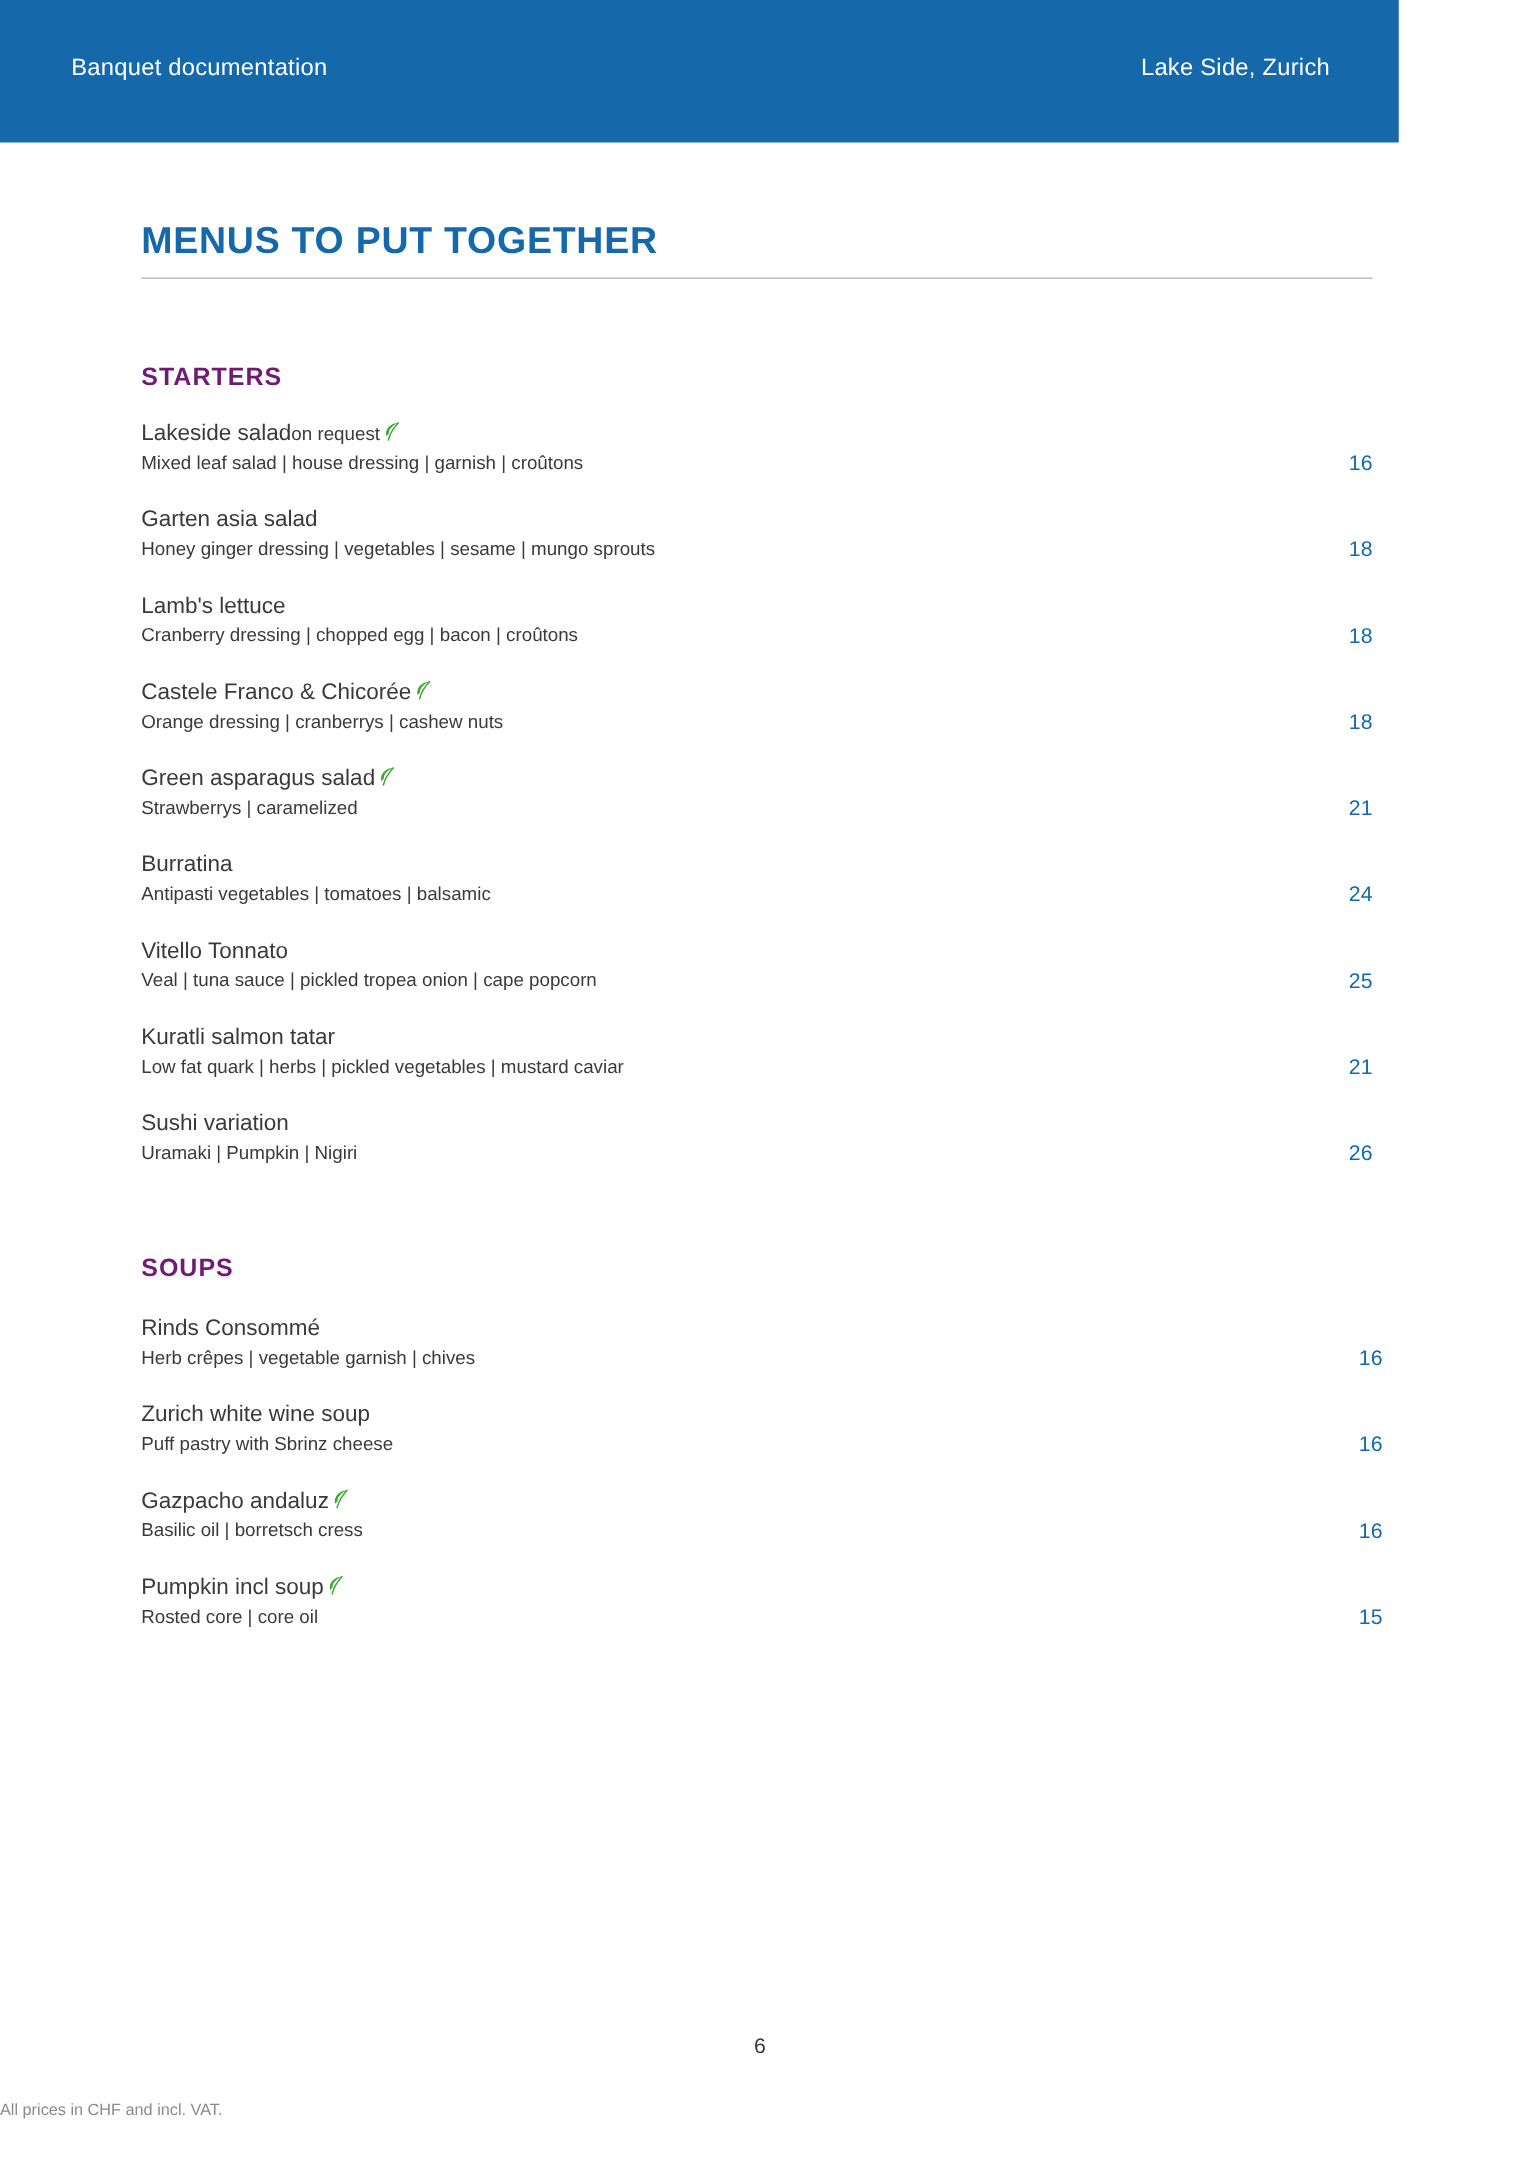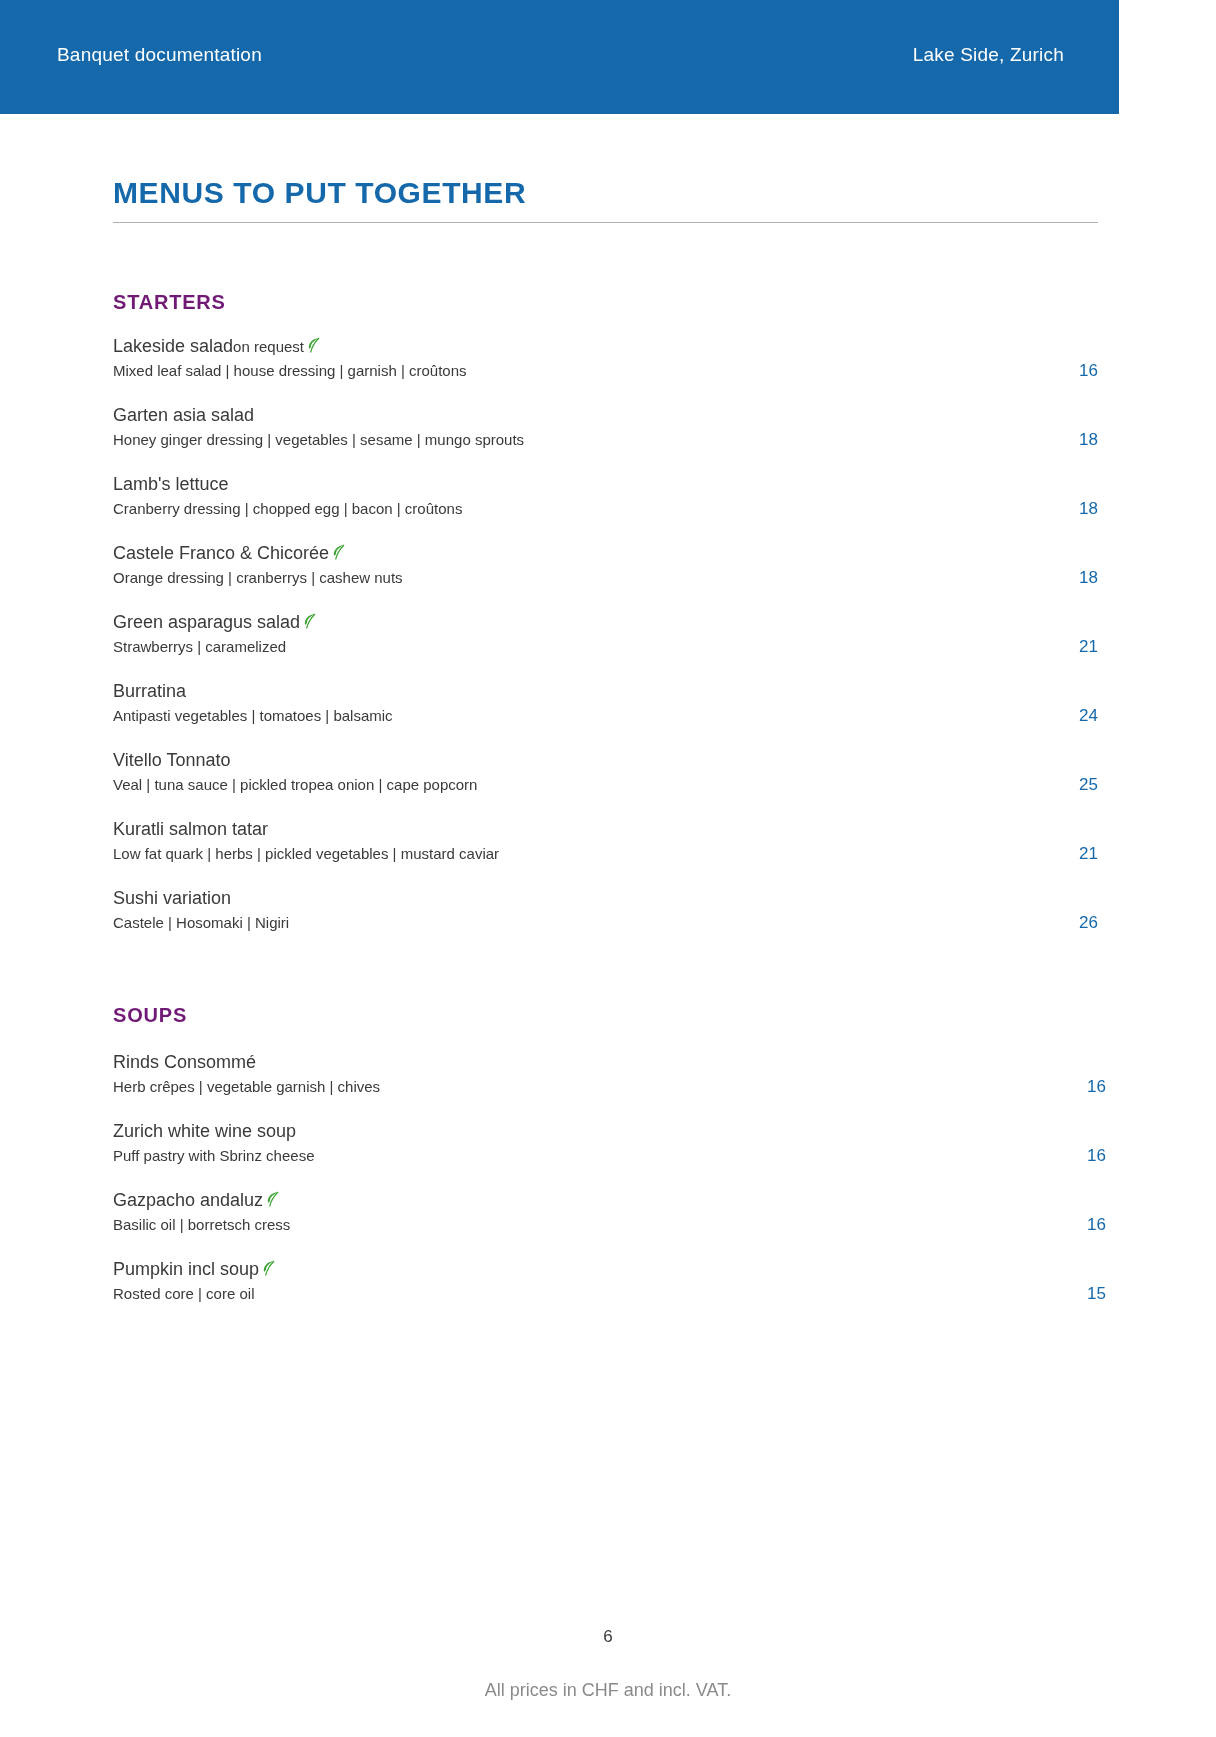--- a/index.html
+++ b/index.html
@@ -134,22 +134,21 @@
     width: 1216px;
     text-align: center;
     font-size: 17px;
     color: #3a3a3a;
   }
   .footer-note {
     position: absolute;
     top: 1566px;
     left: 0;
     width: 1216px;
-    text-align: center;
-    font-size: 18px;
+    font-size: 13px;
     color: #8a8a8a;
   }
 </style>
 </head>
 <body>
 
 <div class="header-bar">
   <div class="header-left">Banquet documentation</div>
   <div class="header-right">Lake Side, Zurich</div>
 </div>
@@ -215,21 +214,21 @@
       </div>
 
       <div class="item">
         <div class="item-name"><span>Kuratli salmon tatar</span></div>
         <div class="item-desc">Low fat quark | herbs | pickled vegetables | mustard caviar</div>
         <div class="item-price">21</div>
       </div>
 
       <div class="item">
         <div class="item-name"><span>Sushi variation</span></div>
-        <div class="item-desc">Castele | Hosomaki | Nigiri</div>
+        <div class="item-desc">Uramaki | Pumpkin | Nigiri</div>
         <div class="item-price">26</div>
       </div>
 
     </div>
 
     <div class="section-title section-soups">SOUPS</div>
     <div class="items items-soups">
 
       <div class="item">
         <div class="item-name"><span>Rinds Consommé</span></div>

